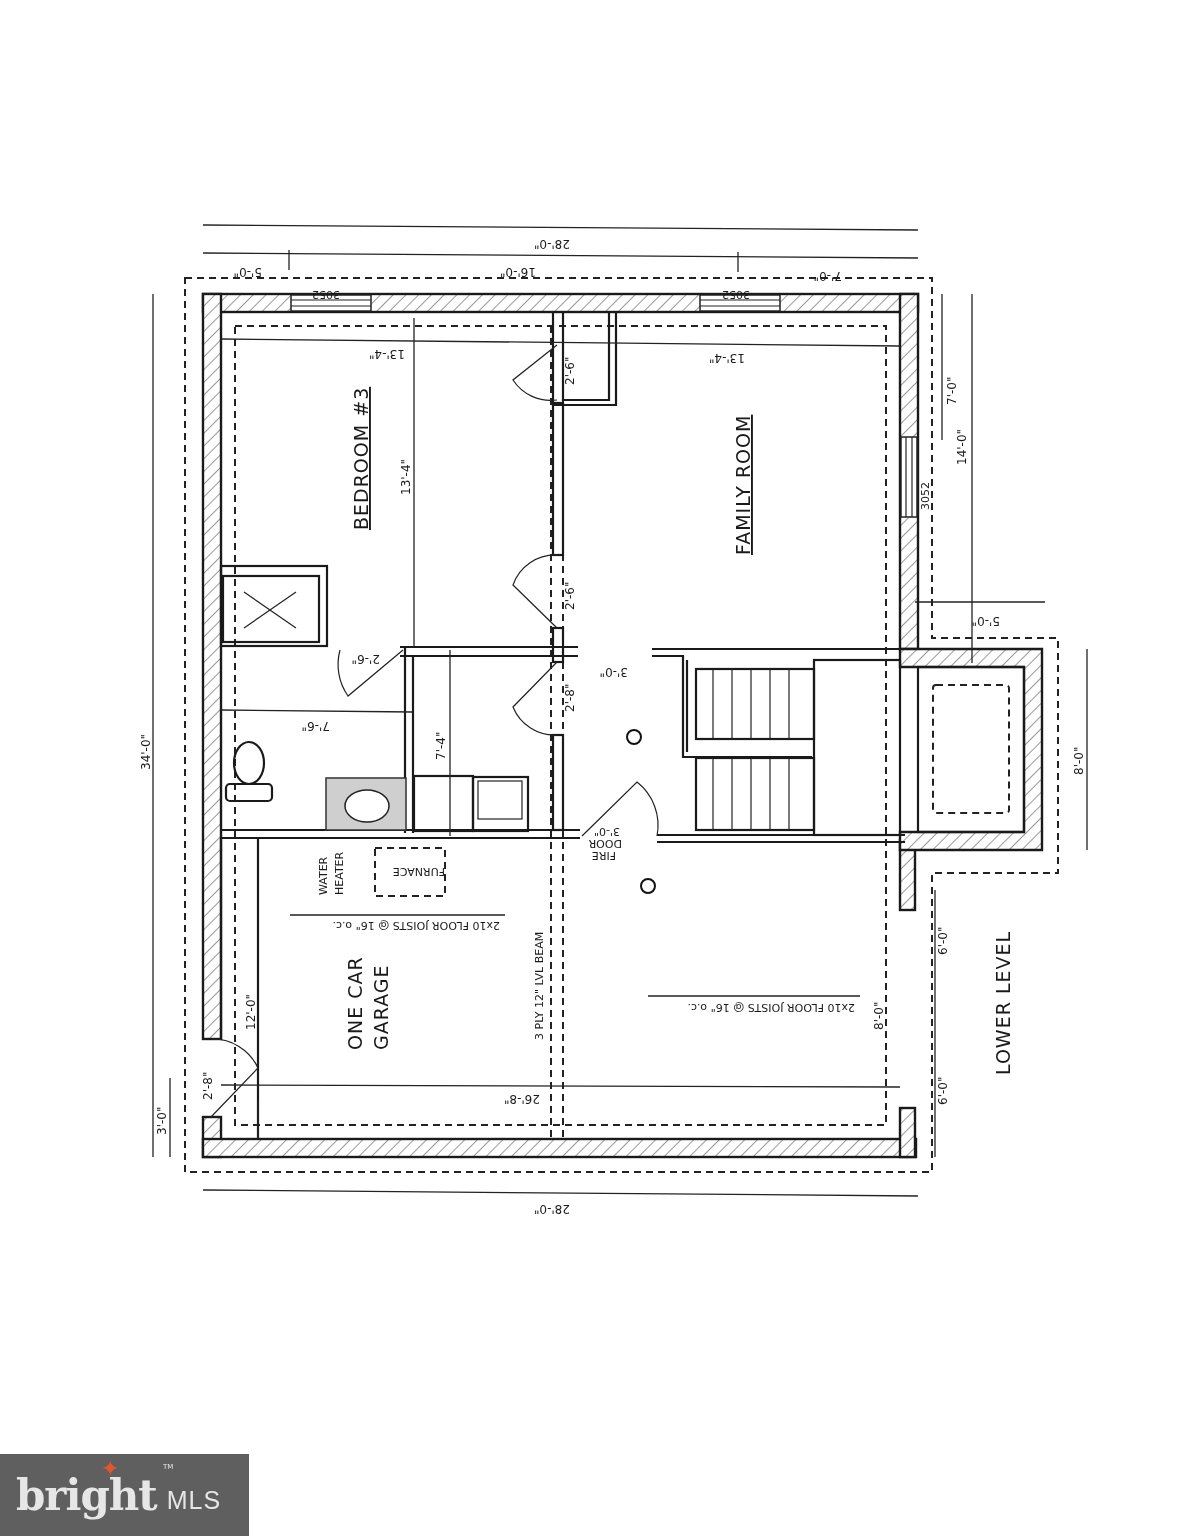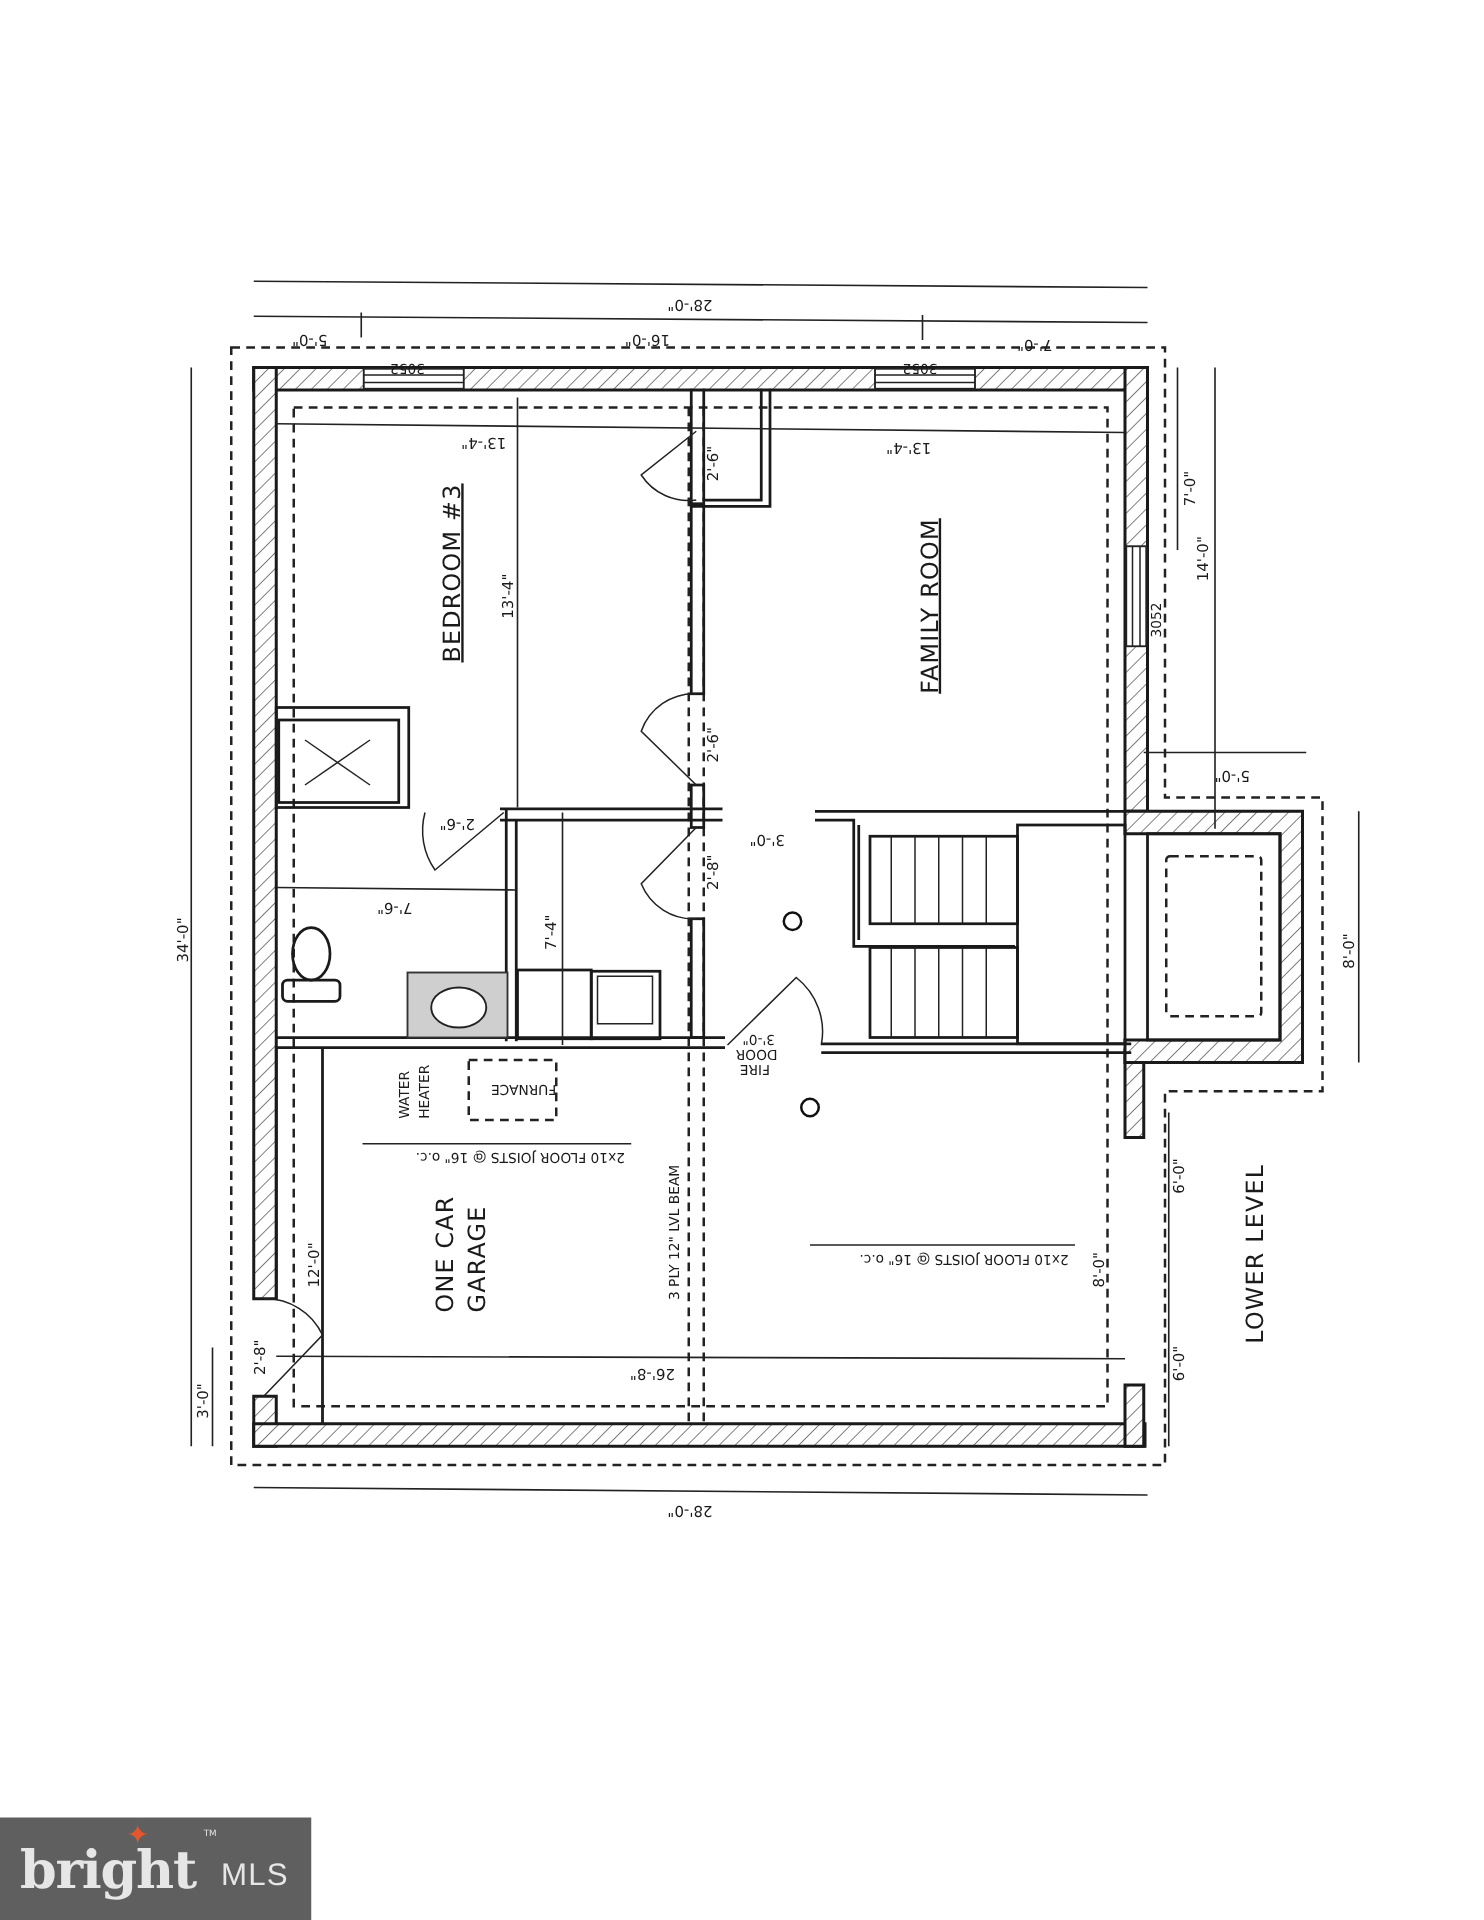--- a/index.html
+++ b/index.html
@@ -14,21 +14,21 @@
   .room { font-size: 19px; letter-spacing: 1px; }
   .small { font-size: 11px; }
   .dimtxt { font-size: 12px; }
   .logo {
     position: absolute; left: 0; top: 1454px; width: 249px; height: 82px;
     background: #5f5f5f; display: flex; align-items: center; padding-left: 16px; box-sizing: border-box;
   }
   .logo-word { font-family: "DejaVu Serif", serif; color: #e6e6e6; font-size: 42px; font-weight: bold; letter-spacing: -1px; position: relative; }
   .logo-star { position: absolute; left: 101px; top: 2px; color: #e4572e; font-size: 22px; }
   .logo-tm { position: absolute; left: 163px; top: 9px; color: #e6e6e6; font-size: 7px; }
-  .logo-mls { font-family: "Liberation Sans", sans-serif; color: #e6e6e6; font-size: 25px; margin-left: 20px; margin-top: 10px; letter-spacing: 1px; }
+  .logo-mls { font-family: "Liberation Sans", sans-serif; color: #e6e6e6; font-size: 25px; margin-left: 10px; margin-top: 10px; letter-spacing: 1px; }
 </style>
 </head>
 <body>
 
 <svg id="plan" width="1187" height="1536" viewBox="0 0 1187 1536">
   <defs>
     <pattern id="hatch" width="9" height="9" patternUnits="userSpaceOnUse" patternTransform="rotate(45)">
       <rect width="9" height="9" fill="#ffffff"></rect>
       <line x1="0" y1="0" x2="0" y2="9" stroke="#333" stroke-width="1"></line>
     </pattern>

